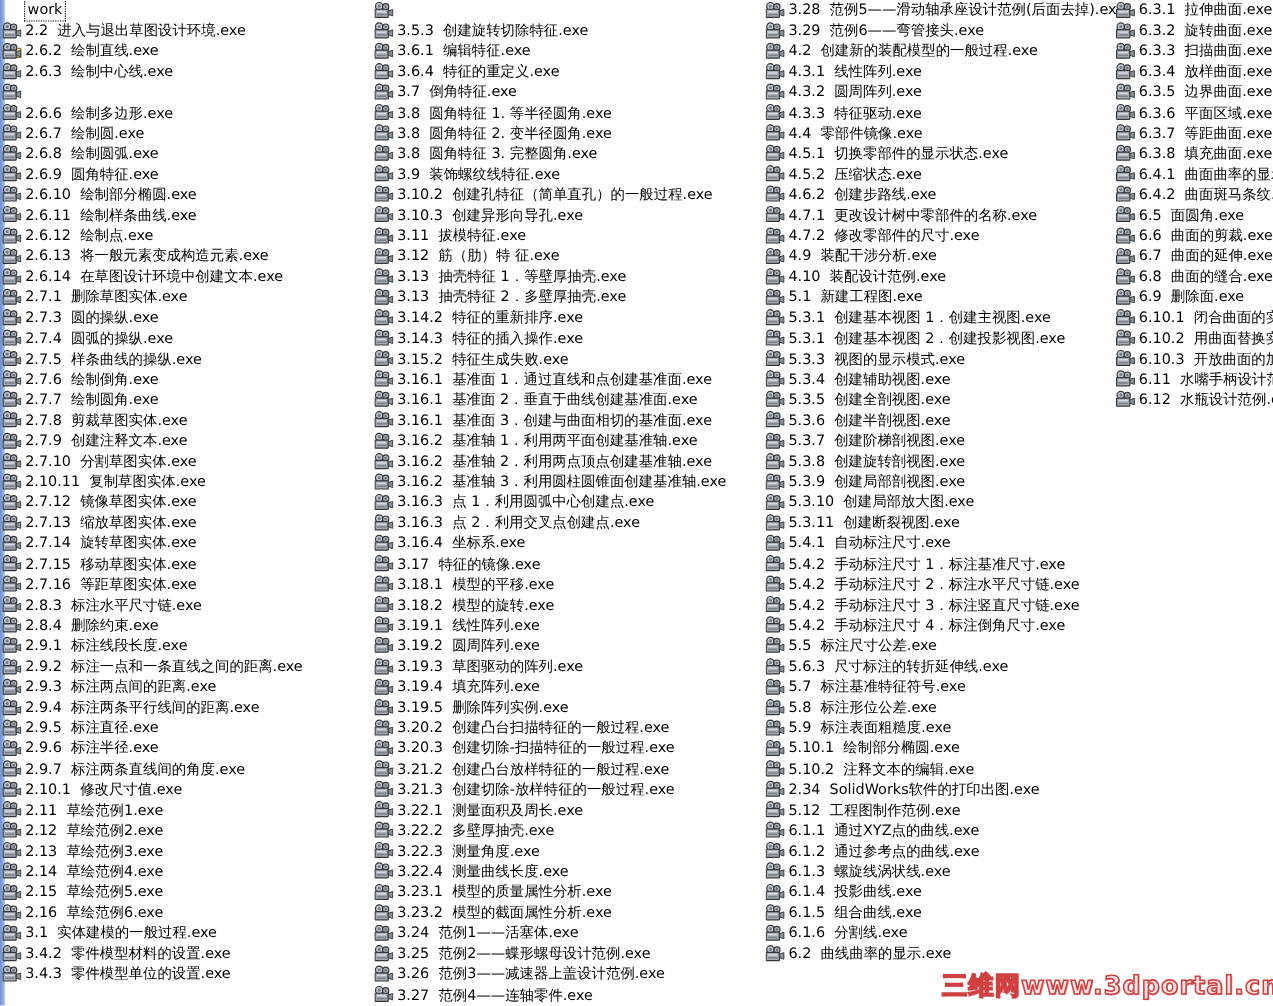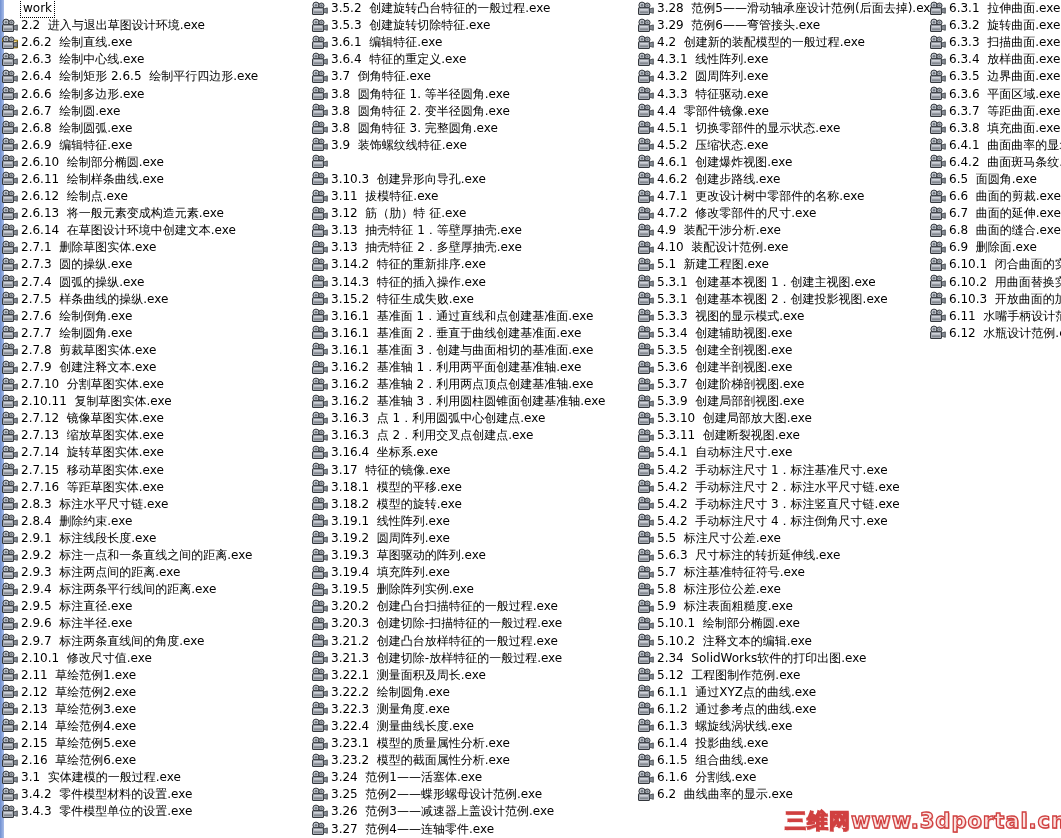--- a/index.html
+++ b/index.html
@@ -90,21 +90,21 @@
         </svg></span><span class="label">2.6.3  绘制中心线.exe</span></div>
     <div class="row"><span class="icon"><svg width="16" height="16" viewBox="0 0 16 16">
           <circle cx="4" cy="4.2" r="3.1" fill="#c0c4cc" stroke="#33373c" stroke-width="1"></circle>
           <circle cx="4" cy="4.2" r="1.2" fill="#70787f"></circle>
           <circle cx="9.4" cy="4.6" r="2.6" fill="#aeb2ba" stroke="#33373c" stroke-width="1"></circle>
           <circle cx="9.4" cy="4.6" r="1" fill="#686f76"></circle>
           <rect x="0.5" y="6.7" width="11" height="6.8" rx="0.5" fill="#a8acb4" stroke="#33373c" stroke-width="1"></rect>
           <rect x="2" y="8.2" width="8" height="1.2" fill="#d9dde3"></rect>
           <rect x="2" y="10.6" width="8" height="1.2" fill="#7a8088"></rect>
           <path d="M11.5 8.1 L15.3 6.9 L15.3 12.3 L11.5 11.1 Z" fill="#8a9098" stroke="#33373c" stroke-width="0.8"></path>
-        </svg></span><span class="label">2.6.4  绘制矩形 2.6.5  绘制平行四边形.exe</span></div>
+        </svg></span></div>
     <div class="row"><span class="icon"><svg width="16" height="16" viewBox="0 0 16 16">
           <circle cx="4" cy="4.2" r="3.1" fill="#c0c4cc" stroke="#33373c" stroke-width="1"></circle>
           <circle cx="4" cy="4.2" r="1.2" fill="#70787f"></circle>
           <circle cx="9.4" cy="4.6" r="2.6" fill="#aeb2ba" stroke="#33373c" stroke-width="1"></circle>
           <circle cx="9.4" cy="4.6" r="1" fill="#686f76"></circle>
           <rect x="0.5" y="6.7" width="11" height="6.8" rx="0.5" fill="#a8acb4" stroke="#33373c" stroke-width="1"></rect>
           <rect x="2" y="8.2" width="8" height="1.2" fill="#d9dde3"></rect>
           <rect x="2" y="10.6" width="8" height="1.2" fill="#7a8088"></rect>
           <path d="M11.5 8.1 L15.3 6.9 L15.3 12.3 L11.5 11.1 Z" fill="#8a9098" stroke="#33373c" stroke-width="0.8"></path>
         </svg></span><span class="label">2.6.6  绘制多边形.exe</span></div>
@@ -130,21 +130,21 @@
         </svg></span><span class="label">2.6.8  绘制圆弧.exe</span></div>
     <div class="row"><span class="icon"><svg width="16" height="16" viewBox="0 0 16 16">
           <circle cx="4" cy="4.2" r="3.1" fill="#c0c4cc" stroke="#33373c" stroke-width="1"></circle>
           <circle cx="4" cy="4.2" r="1.2" fill="#70787f"></circle>
           <circle cx="9.4" cy="4.6" r="2.6" fill="#aeb2ba" stroke="#33373c" stroke-width="1"></circle>
           <circle cx="9.4" cy="4.6" r="1" fill="#686f76"></circle>
           <rect x="0.5" y="6.7" width="11" height="6.8" rx="0.5" fill="#a8acb4" stroke="#33373c" stroke-width="1"></rect>
           <rect x="2" y="8.2" width="8" height="1.2" fill="#d9dde3"></rect>
           <rect x="2" y="10.6" width="8" height="1.2" fill="#7a8088"></rect>
           <path d="M11.5 8.1 L15.3 6.9 L15.3 12.3 L11.5 11.1 Z" fill="#8a9098" stroke="#33373c" stroke-width="0.8"></path>
-        </svg></span><span class="label">2.6.9  编辑特征.exe</span></div>
+        </svg></span><span class="label">2.6.9  圆角特征.exe</span></div>
     <div class="row"><span class="icon"><svg width="16" height="16" viewBox="0 0 16 16">
           <circle cx="4" cy="4.2" r="3.1" fill="#c0c4cc" stroke="#33373c" stroke-width="1"></circle>
           <circle cx="4" cy="4.2" r="1.2" fill="#70787f"></circle>
           <circle cx="9.4" cy="4.6" r="2.6" fill="#aeb2ba" stroke="#33373c" stroke-width="1"></circle>
           <circle cx="9.4" cy="4.6" r="1" fill="#686f76"></circle>
           <rect x="0.5" y="6.7" width="11" height="6.8" rx="0.5" fill="#a8acb4" stroke="#33373c" stroke-width="1"></rect>
           <rect x="2" y="8.2" width="8" height="1.2" fill="#d9dde3"></rect>
           <rect x="2" y="10.6" width="8" height="1.2" fill="#7a8088"></rect>
           <path d="M11.5 8.1 L15.3 6.9 L15.3 12.3 L11.5 11.1 Z" fill="#8a9098" stroke="#33373c" stroke-width="0.8"></path>
         </svg></span><span class="label">2.6.10  绘制部分椭圆.exe</span></div>
@@ -532,21 +532,21 @@
 <div class="col" id="col-1">
     <div class="row"><span class="icon"><svg width="16" height="16" viewBox="0 0 16 16">
           <circle cx="4" cy="4.2" r="3.1" fill="#c0c4cc" stroke="#33373c" stroke-width="1"></circle>
           <circle cx="4" cy="4.2" r="1.2" fill="#70787f"></circle>
           <circle cx="9.4" cy="4.6" r="2.6" fill="#aeb2ba" stroke="#33373c" stroke-width="1"></circle>
           <circle cx="9.4" cy="4.6" r="1" fill="#686f76"></circle>
           <rect x="0.5" y="6.7" width="11" height="6.8" rx="0.5" fill="#a8acb4" stroke="#33373c" stroke-width="1"></rect>
           <rect x="2" y="8.2" width="8" height="1.2" fill="#d9dde3"></rect>
           <rect x="2" y="10.6" width="8" height="1.2" fill="#7a8088"></rect>
           <path d="M11.5 8.1 L15.3 6.9 L15.3 12.3 L11.5 11.1 Z" fill="#8a9098" stroke="#33373c" stroke-width="0.8"></path>
-        </svg></span><span class="label">3.5.2  创建旋转凸台特征的一般过程.exe</span></div>
+        </svg></span></div>
     <div class="row"><span class="icon"><svg width="16" height="16" viewBox="0 0 16 16">
           <circle cx="4" cy="4.2" r="3.1" fill="#c0c4cc" stroke="#33373c" stroke-width="1"></circle>
           <circle cx="4" cy="4.2" r="1.2" fill="#70787f"></circle>
           <circle cx="9.4" cy="4.6" r="2.6" fill="#aeb2ba" stroke="#33373c" stroke-width="1"></circle>
           <circle cx="9.4" cy="4.6" r="1" fill="#686f76"></circle>
           <rect x="0.5" y="6.7" width="11" height="6.8" rx="0.5" fill="#a8acb4" stroke="#33373c" stroke-width="1"></rect>
           <rect x="2" y="8.2" width="8" height="1.2" fill="#d9dde3"></rect>
           <rect x="2" y="10.6" width="8" height="1.2" fill="#7a8088"></rect>
           <path d="M11.5 8.1 L15.3 6.9 L15.3 12.3 L11.5 11.1 Z" fill="#8a9098" stroke="#33373c" stroke-width="0.8"></path>
         </svg></span><span class="label">3.5.3  创建旋转切除特征.exe</span></div>
@@ -622,21 +622,21 @@
         </svg></span><span class="label">3.9  装饰螺纹线特征.exe</span></div>
     <div class="row"><span class="icon"><svg width="16" height="16" viewBox="0 0 16 16">
           <circle cx="4" cy="4.2" r="3.1" fill="#c0c4cc" stroke="#33373c" stroke-width="1"></circle>
           <circle cx="4" cy="4.2" r="1.2" fill="#70787f"></circle>
           <circle cx="9.4" cy="4.6" r="2.6" fill="#aeb2ba" stroke="#33373c" stroke-width="1"></circle>
           <circle cx="9.4" cy="4.6" r="1" fill="#686f76"></circle>
           <rect x="0.5" y="6.7" width="11" height="6.8" rx="0.5" fill="#a8acb4" stroke="#33373c" stroke-width="1"></rect>
           <rect x="2" y="8.2" width="8" height="1.2" fill="#d9dde3"></rect>
           <rect x="2" y="10.6" width="8" height="1.2" fill="#7a8088"></rect>
           <path d="M11.5 8.1 L15.3 6.9 L15.3 12.3 L11.5 11.1 Z" fill="#8a9098" stroke="#33373c" stroke-width="0.8"></path>
-        </svg></span></div>
+        </svg></span><span class="label">3.10.2  创建孔特征（简单直孔）的一般过程.exe</span></div>
     <div class="row"><span class="icon"><svg width="16" height="16" viewBox="0 0 16 16">
           <circle cx="4" cy="4.2" r="3.1" fill="#c0c4cc" stroke="#33373c" stroke-width="1"></circle>
           <circle cx="4" cy="4.2" r="1.2" fill="#70787f"></circle>
           <circle cx="9.4" cy="4.6" r="2.6" fill="#aeb2ba" stroke="#33373c" stroke-width="1"></circle>
           <circle cx="9.4" cy="4.6" r="1" fill="#686f76"></circle>
           <rect x="0.5" y="6.7" width="11" height="6.8" rx="0.5" fill="#a8acb4" stroke="#33373c" stroke-width="1"></rect>
           <rect x="2" y="8.2" width="8" height="1.2" fill="#d9dde3"></rect>
           <rect x="2" y="10.6" width="8" height="1.2" fill="#7a8088"></rect>
           <path d="M11.5 8.1 L15.3 6.9 L15.3 12.3 L11.5 11.1 Z" fill="#8a9098" stroke="#33373c" stroke-width="0.8"></path>
         </svg></span><span class="label">3.10.3  创建异形向导孔.exe</span></div>
@@ -932,21 +932,21 @@
         </svg></span><span class="label">3.22.1  测量面积及周长.exe</span></div>
     <div class="row"><span class="icon"><svg width="16" height="16" viewBox="0 0 16 16">
           <circle cx="4" cy="4.2" r="3.1" fill="#c0c4cc" stroke="#33373c" stroke-width="1"></circle>
           <circle cx="4" cy="4.2" r="1.2" fill="#70787f"></circle>
           <circle cx="9.4" cy="4.6" r="2.6" fill="#aeb2ba" stroke="#33373c" stroke-width="1"></circle>
           <circle cx="9.4" cy="4.6" r="1" fill="#686f76"></circle>
           <rect x="0.5" y="6.7" width="11" height="6.8" rx="0.5" fill="#a8acb4" stroke="#33373c" stroke-width="1"></rect>
           <rect x="2" y="8.2" width="8" height="1.2" fill="#d9dde3"></rect>
           <rect x="2" y="10.6" width="8" height="1.2" fill="#7a8088"></rect>
           <path d="M11.5 8.1 L15.3 6.9 L15.3 12.3 L11.5 11.1 Z" fill="#8a9098" stroke="#33373c" stroke-width="0.8"></path>
-        </svg></span><span class="label">3.22.2  绘制圆角.exe</span></div>
+        </svg></span><span class="label">3.22.2  多壁厚抽壳.exe</span></div>
     <div class="row"><span class="icon"><svg width="16" height="16" viewBox="0 0 16 16">
           <circle cx="4" cy="4.2" r="3.1" fill="#c0c4cc" stroke="#33373c" stroke-width="1"></circle>
           <circle cx="4" cy="4.2" r="1.2" fill="#70787f"></circle>
           <circle cx="9.4" cy="4.6" r="2.6" fill="#aeb2ba" stroke="#33373c" stroke-width="1"></circle>
           <circle cx="9.4" cy="4.6" r="1" fill="#686f76"></circle>
           <rect x="0.5" y="6.7" width="11" height="6.8" rx="0.5" fill="#a8acb4" stroke="#33373c" stroke-width="1"></rect>
           <rect x="2" y="8.2" width="8" height="1.2" fill="#d9dde3"></rect>
           <rect x="2" y="10.6" width="8" height="1.2" fill="#7a8088"></rect>
           <path d="M11.5 8.1 L15.3 6.9 L15.3 12.3 L11.5 11.1 Z" fill="#8a9098" stroke="#33373c" stroke-width="0.8"></path>
         </svg></span><span class="label">3.22.3  测量角度.exe</span></div>
@@ -1114,30 +1114,20 @@
         </svg></span><span class="label">4.5.2  压缩状态.exe</span></div>
     <div class="row"><span class="icon"><svg width="16" height="16" viewBox="0 0 16 16">
           <circle cx="4" cy="4.2" r="3.1" fill="#c0c4cc" stroke="#33373c" stroke-width="1"></circle>
           <circle cx="4" cy="4.2" r="1.2" fill="#70787f"></circle>
           <circle cx="9.4" cy="4.6" r="2.6" fill="#aeb2ba" stroke="#33373c" stroke-width="1"></circle>
           <circle cx="9.4" cy="4.6" r="1" fill="#686f76"></circle>
           <rect x="0.5" y="6.7" width="11" height="6.8" rx="0.5" fill="#a8acb4" stroke="#33373c" stroke-width="1"></rect>
           <rect x="2" y="8.2" width="8" height="1.2" fill="#d9dde3"></rect>
           <rect x="2" y="10.6" width="8" height="1.2" fill="#7a8088"></rect>
           <path d="M11.5 8.1 L15.3 6.9 L15.3 12.3 L11.5 11.1 Z" fill="#8a9098" stroke="#33373c" stroke-width="0.8"></path>
-        </svg></span><span class="label">4.6.1  创建爆炸视图.exe</span></div>
-    <div class="row"><span class="icon"><svg width="16" height="16" viewBox="0 0 16 16">
-          <circle cx="4" cy="4.2" r="3.1" fill="#c0c4cc" stroke="#33373c" stroke-width="1"></circle>
-          <circle cx="4" cy="4.2" r="1.2" fill="#70787f"></circle>
-          <circle cx="9.4" cy="4.6" r="2.6" fill="#aeb2ba" stroke="#33373c" stroke-width="1"></circle>
-          <circle cx="9.4" cy="4.6" r="1" fill="#686f76"></circle>
-          <rect x="0.5" y="6.7" width="11" height="6.8" rx="0.5" fill="#a8acb4" stroke="#33373c" stroke-width="1"></rect>
-          <rect x="2" y="8.2" width="8" height="1.2" fill="#d9dde3"></rect>
-          <rect x="2" y="10.6" width="8" height="1.2" fill="#7a8088"></rect>
-          <path d="M11.5 8.1 L15.3 6.9 L15.3 12.3 L11.5 11.1 Z" fill="#8a9098" stroke="#33373c" stroke-width="0.8"></path>
         </svg></span><span class="label">4.6.2  创建步路线.exe</span></div>
     <div class="row"><span class="icon"><svg width="16" height="16" viewBox="0 0 16 16">
           <circle cx="4" cy="4.2" r="3.1" fill="#c0c4cc" stroke="#33373c" stroke-width="1"></circle>
           <circle cx="4" cy="4.2" r="1.2" fill="#70787f"></circle>
           <circle cx="9.4" cy="4.6" r="2.6" fill="#aeb2ba" stroke="#33373c" stroke-width="1"></circle>
           <circle cx="9.4" cy="4.6" r="1" fill="#686f76"></circle>
           <rect x="0.5" y="6.7" width="11" height="6.8" rx="0.5" fill="#a8acb4" stroke="#33373c" stroke-width="1"></rect>
           <rect x="2" y="8.2" width="8" height="1.2" fill="#d9dde3"></rect>
           <rect x="2" y="10.6" width="8" height="1.2" fill="#7a8088"></rect>
           <path d="M11.5 8.1 L15.3 6.9 L15.3 12.3 L11.5 11.1 Z" fill="#8a9098" stroke="#33373c" stroke-width="0.8"></path>
@@ -1245,20 +1235,30 @@
     <div class="row"><span class="icon"><svg width="16" height="16" viewBox="0 0 16 16">
           <circle cx="4" cy="4.2" r="3.1" fill="#c0c4cc" stroke="#33373c" stroke-width="1"></circle>
           <circle cx="4" cy="4.2" r="1.2" fill="#70787f"></circle>
           <circle cx="9.4" cy="4.6" r="2.6" fill="#aeb2ba" stroke="#33373c" stroke-width="1"></circle>
           <circle cx="9.4" cy="4.6" r="1" fill="#686f76"></circle>
           <rect x="0.5" y="6.7" width="11" height="6.8" rx="0.5" fill="#a8acb4" stroke="#33373c" stroke-width="1"></rect>
           <rect x="2" y="8.2" width="8" height="1.2" fill="#d9dde3"></rect>
           <rect x="2" y="10.6" width="8" height="1.2" fill="#7a8088"></rect>
           <path d="M11.5 8.1 L15.3 6.9 L15.3 12.3 L11.5 11.1 Z" fill="#8a9098" stroke="#33373c" stroke-width="0.8"></path>
         </svg></span><span class="label">5.3.7  创建阶梯剖视图.exe</span></div>
+    <div class="row"><span class="icon"><svg width="16" height="16" viewBox="0 0 16 16">
+          <circle cx="4" cy="4.2" r="3.1" fill="#c0c4cc" stroke="#33373c" stroke-width="1"></circle>
+          <circle cx="4" cy="4.2" r="1.2" fill="#70787f"></circle>
+          <circle cx="9.4" cy="4.6" r="2.6" fill="#aeb2ba" stroke="#33373c" stroke-width="1"></circle>
+          <circle cx="9.4" cy="4.6" r="1" fill="#686f76"></circle>
+          <rect x="0.5" y="6.7" width="11" height="6.8" rx="0.5" fill="#a8acb4" stroke="#33373c" stroke-width="1"></rect>
+          <rect x="2" y="8.2" width="8" height="1.2" fill="#d9dde3"></rect>
+          <rect x="2" y="10.6" width="8" height="1.2" fill="#7a8088"></rect>
+          <path d="M11.5 8.1 L15.3 6.9 L15.3 12.3 L11.5 11.1 Z" fill="#8a9098" stroke="#33373c" stroke-width="0.8"></path>
+        </svg></span><span class="label">5.3.8  创建旋转剖视图.exe</span></div>
     <div class="row"><span class="icon"><svg width="16" height="16" viewBox="0 0 16 16">
           <circle cx="4" cy="4.2" r="3.1" fill="#c0c4cc" stroke="#33373c" stroke-width="1"></circle>
           <circle cx="4" cy="4.2" r="1.2" fill="#70787f"></circle>
           <circle cx="9.4" cy="4.6" r="2.6" fill="#aeb2ba" stroke="#33373c" stroke-width="1"></circle>
           <circle cx="9.4" cy="4.6" r="1" fill="#686f76"></circle>
           <rect x="0.5" y="6.7" width="11" height="6.8" rx="0.5" fill="#a8acb4" stroke="#33373c" stroke-width="1"></rect>
           <rect x="2" y="8.2" width="8" height="1.2" fill="#d9dde3"></rect>
           <rect x="2" y="10.6" width="8" height="1.2" fill="#7a8088"></rect>
           <path d="M11.5 8.1 L15.3 6.9 L15.3 12.3 L11.5 11.1 Z" fill="#8a9098" stroke="#33373c" stroke-width="0.8"></path>
         </svg></span><span class="label">5.3.9  创建局部剖视图.exe</span></div>

